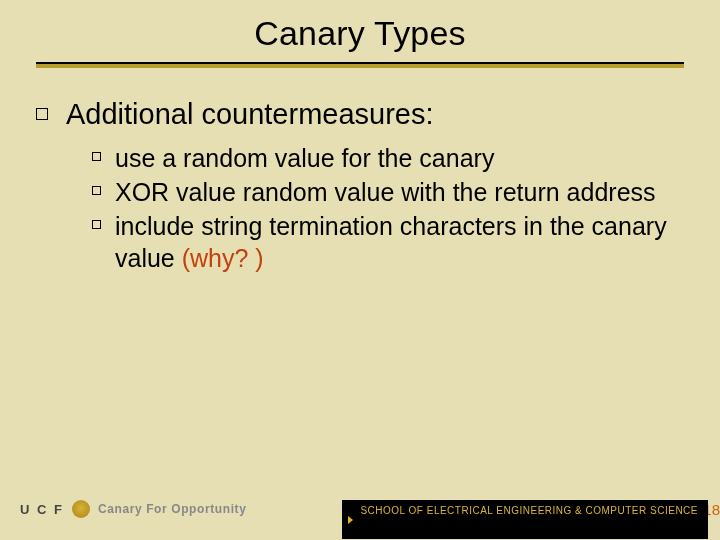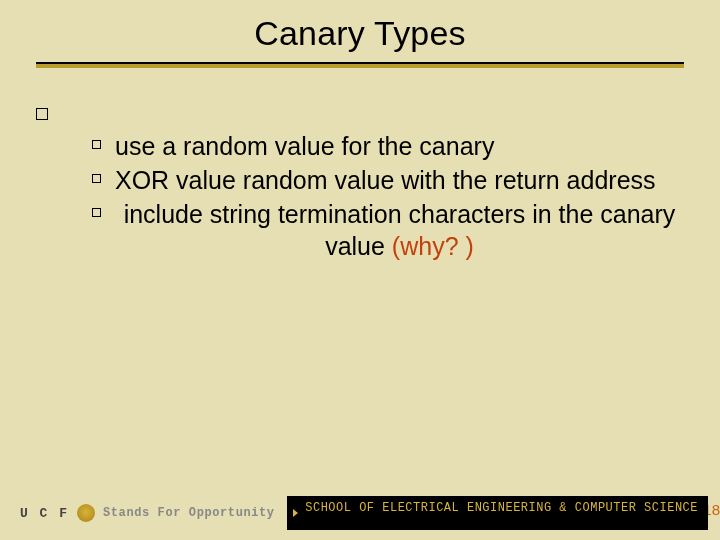--- a/index.html
+++ b/index.html
@@ -70,21 +70,20 @@
     line-height: 1.25;
   }
   .sub {
     margin-left: 56px;
     margin-top: 4px;
   }
   .lvl2 {
     display: flex;
     align-items: flex-start;
     margin-bottom: 2px;
-    text-align: center;
   }
   .bullet-sq-sm {
     width: 9px;
     height: 9px;
     border: 1.2px solid #000;
     margin-top: 10px;
     margin-right: 14px;
     flex-shrink: 0;
     box-sizing: border-box;
   }
@@ -105,23 +104,22 @@
     font-size: 15px;
     color: #c8650e;
   }
   .footer {
     position: absolute;
     bottom: 14px;
     left: 20px;
     right: 12px;
     height: 26px;
     display: flex;
-    align-items: center;
+    align-items: flex-start;
     justify-content: space-between;
-    font-family: Liberation Mono, monospace;
   }
   .footer-left {
     display: flex;
     align-items: center;
     gap: 8px;
   }
   .ucf {
     font-size: 13px;
     font-weight: 700;
     letter-spacing: 2px;
@@ -136,23 +134,23 @@
   }
   .tagline {
     font-size: 12px;
     font-weight: 700;
     color: #888;
     letter-spacing: 0.6px;
   }
   .footer-right {
     background: #000;
     color: #d8b43a;
-    font-size: 12px;
+    font-size: 10px;
     letter-spacing: 0.5px;
-    padding: 5px 10px 15px 18px;
+    padding: 5px 10px 23px 18px;
     position: relative;
     font-weight: 400;
   }
   .footer-right::before {
     content: "";
     position: absolute;
     left: 6px;
     top: 50%;
     transform: translateY(-50%);
     width: 0; height: 0;
@@ -166,20 +164,21 @@
 
 <div class="slide">
 
   <div class="title">Canary Types</div>
   <div class="rule-outer"></div>
   <div class="rule-inner"></div>
 
   <div class="content">
     <div class="lvl1">
       <div class="bullet-sq"></div>
+      <div class="lvl1-text">Additional countermeasures:</div>
     </div>
     <div class="sub">
       <div class="lvl2">
         <div class="bullet-sq-sm"></div>
         <div class="lvl2-text">use a random value for the canary</div>
       </div>
       <div class="lvl2">
         <div class="bullet-sq-sm"></div>
         <div class="lvl2-text">XOR value random value with the return address</div>
       </div>
@@ -189,18 +188,18 @@
       </div>
     </div>
   </div>
 
   <div class="pagenum">18</div>
 
   <div class="footer">
     <div class="footer-left">
       <div class="ucf">U C F</div>
       <div class="pegasus"></div>
-      <div class="tagline">Stands For Opportunity</div>
+      <div class="tagline">Canary For Opportunity</div>
     </div>
     <div class="footer-right">SCHOOL OF ELECTRICAL ENGINEERING &amp; COMPUTER SCIENCE</div>
   </div>
 
 </div>
 
 </body></html>

